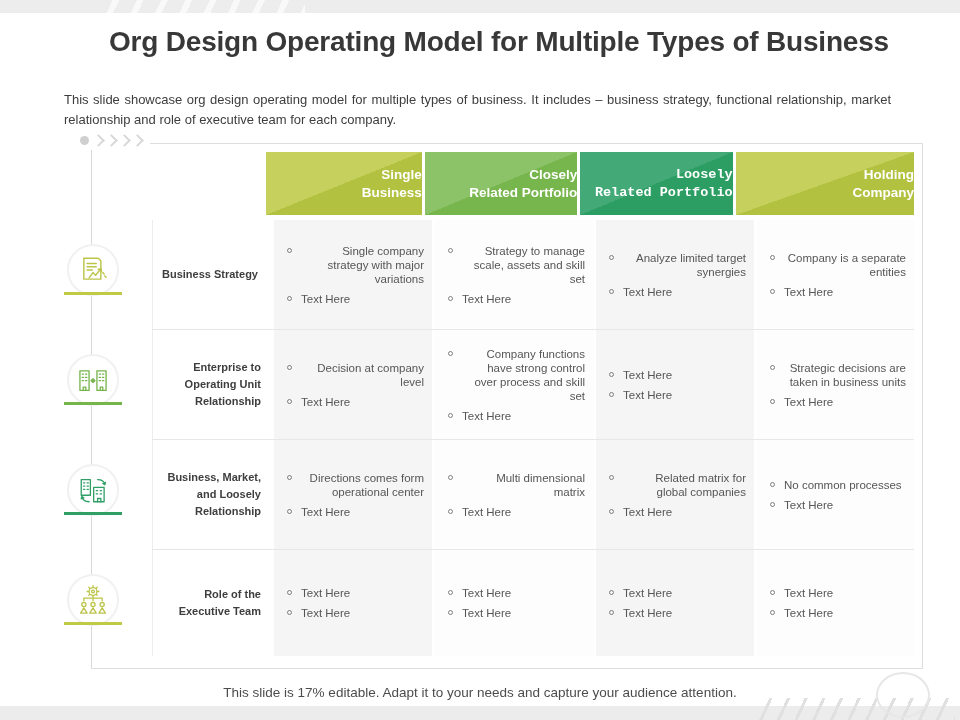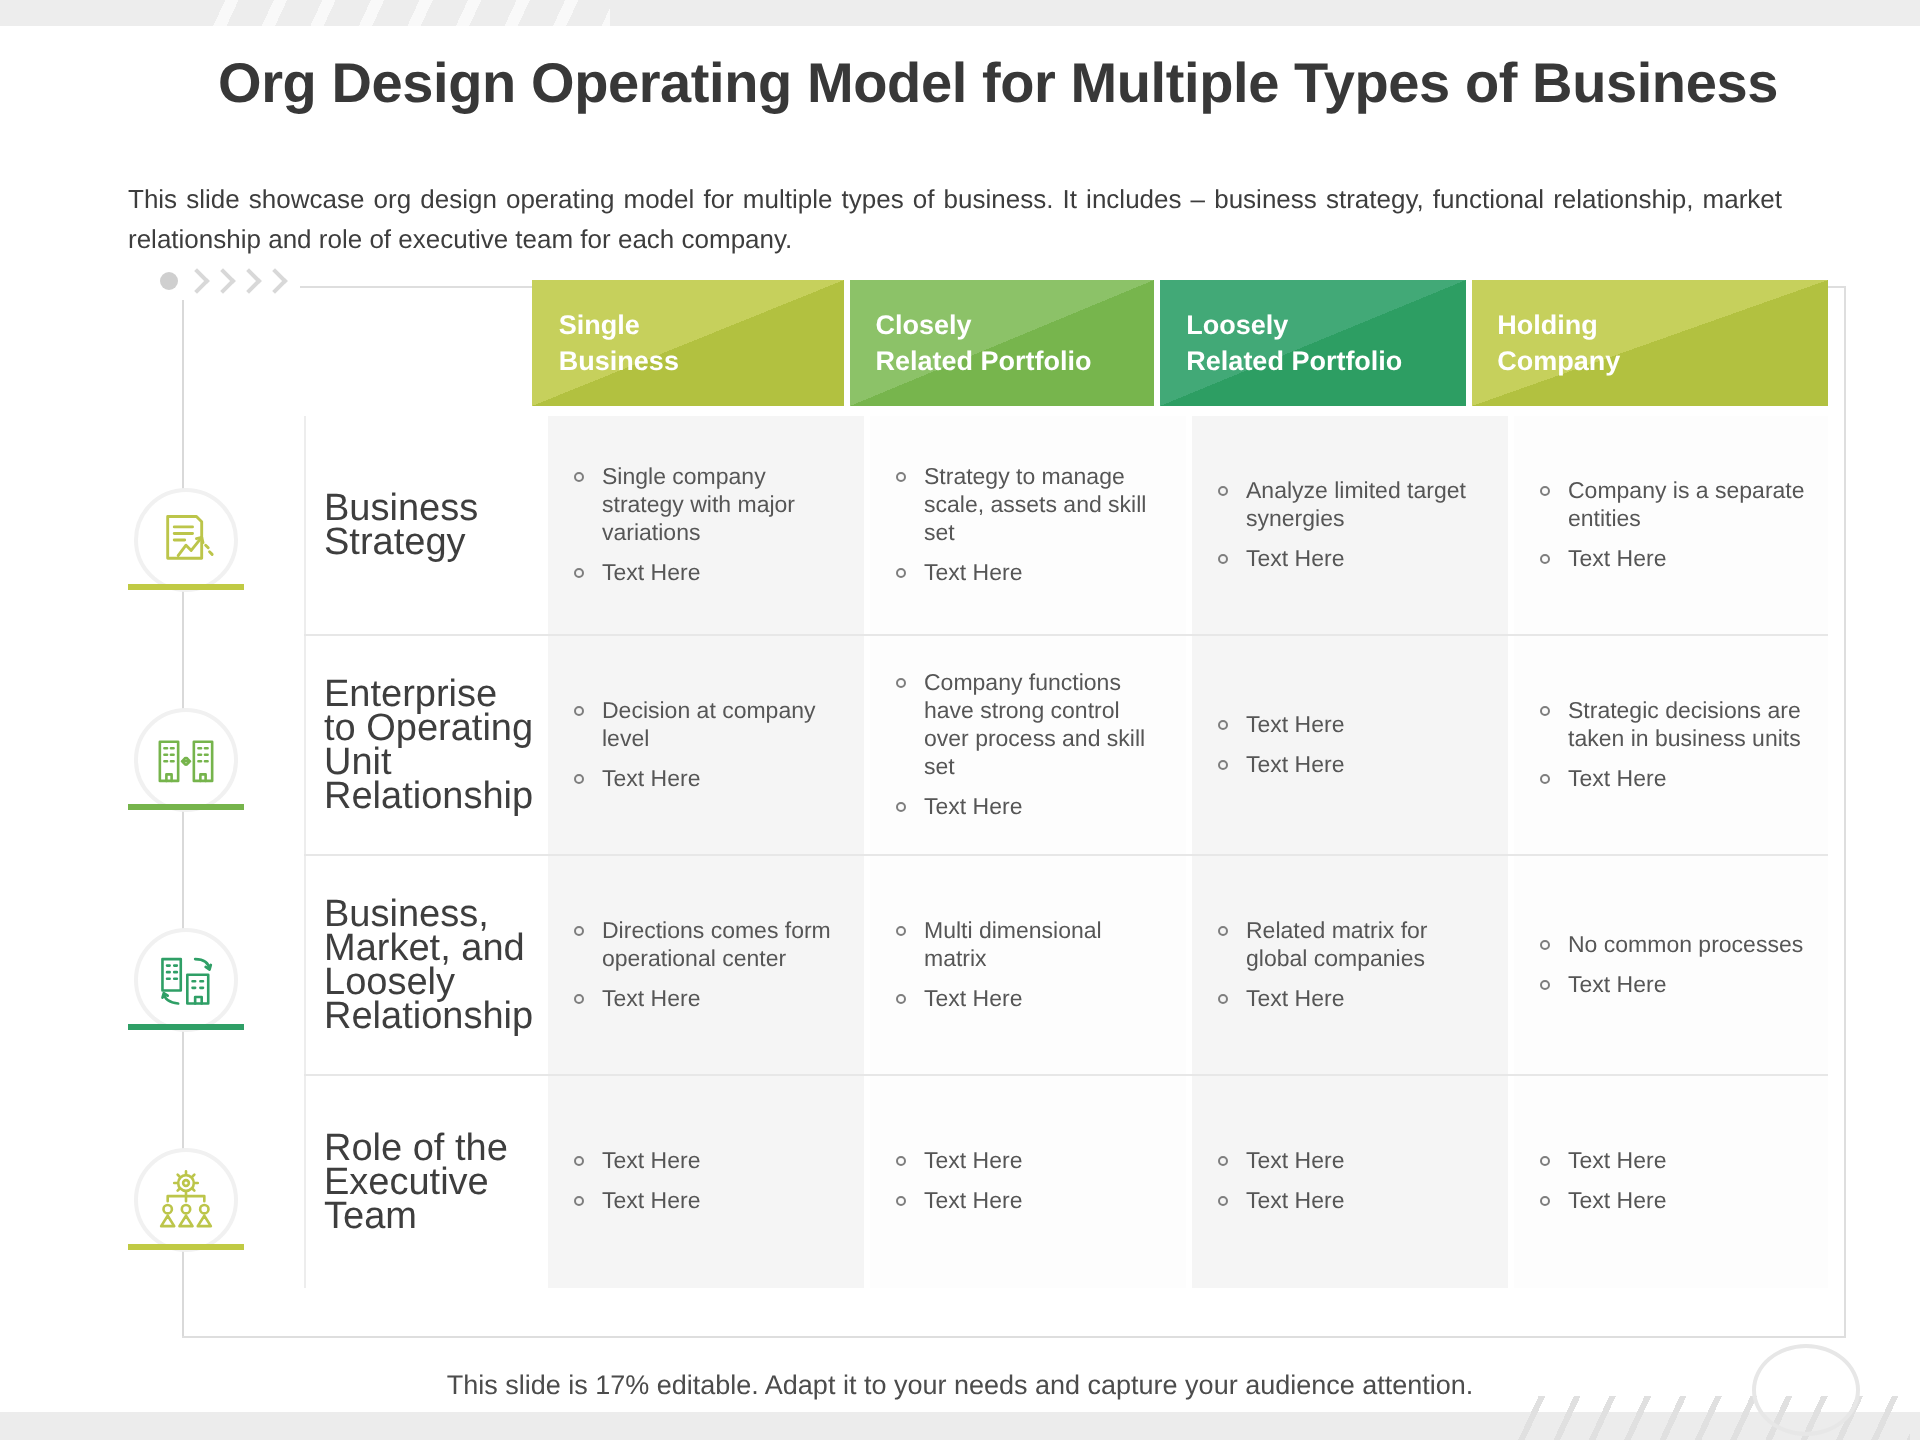--- a/index.html
+++ b/index.html
@@ -58,39 +58,39 @@
   .icon-circle {
     position:absolute; left:67px; width:52px; height:52px; border-radius:50%;
     background:#ffffff; border:2px solid #f1f1f1;
     display:flex; align-items:center; justify-content:center; z-index:2;
   }
   .icon-underline { position:absolute; left:64px; width:58px; height:3px; z-index:3; }
   .u-olive { background:#c0ca44; }
   .u-green { background:#76b44c; }
   .u-teal  { background:#2f9f66; }
   
-  .table { position:absolute; left:152px; top:140px; width:762px; z-index:1; }
+  .table { position:absolute; left:152px; top:152px; width:762px; z-index:1;text-align:right; }
   .thead { display:flex; height:63px; margin-bottom:5px; }
   .corner { width:119px; }
   .hcell {
     width:161px; display:flex; flex-direction:column; justify-content:center;
     padding-left:13px; color:#ffffff; font-weight:bold; font-size:13.5px; line-height:18px;
     border-left:3px solid #ffffff;
   }
   .hcell:nth-child(2) { border-left:none; }
   .hcell:last-child { width:188px; }
   .h-olive { background:linear-gradient(to bottom right,#c6d05c 0%,#c6d05c 50%,#b2c140 50%,#b2c140 100%); }
   .h-green { background:linear-gradient(to bottom right,#8cc268 0%,#8cc268 50%,#77b54d 50%,#77b54d 100%); }
-  .h-teal  { background:linear-gradient(to bottom right,#42a977 0%,#42a977 50%,#2d9e63 50%,#2d9e63 100%); }
+  .h-teal  { background:linear-gradient(to bottom right,#42a977 0%,#42a977 50%,#2d9e63 50%,#2d9e63 100%);font-family:Liberation Mono, monospace; }
   .trow { display:flex; height:110px; border-bottom:1px solid #e7e7e7; }
   .trow:last-child { height:106px; border-bottom:none; }
   .label-cell {
     width:119px; display:flex; align-items:center;
     padding:4px 10px 4px 9px; border-left:1px solid #ededed;
-    font-weight:normal; font-size:19px; line-height:17px; color:#3e3e3e;
+    font-weight:bold; font-size:11px; line-height:17px; color:#3e3e3e;
   }
   .cell {
     width:161px; display:flex; flex-direction:column; justify-content:center;
     padding:8px 8px 8px 10px; border-left:3px solid #ffffff;
   }
   .cell:last-child { width:160px; }
   .bg-a { background:#f5f5f5; }
   .bg-b { background:#fdfdfd; }
   .bullet { display:flex; align-items:flex-start; margin:3px 0; }
   .bdot {

